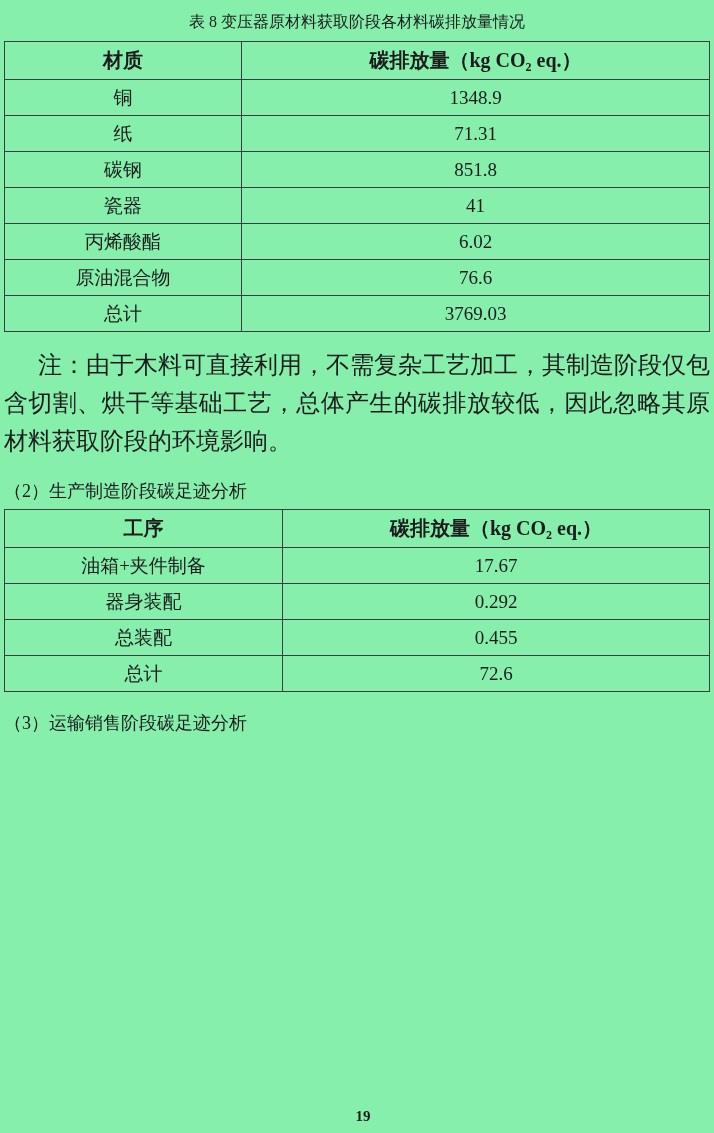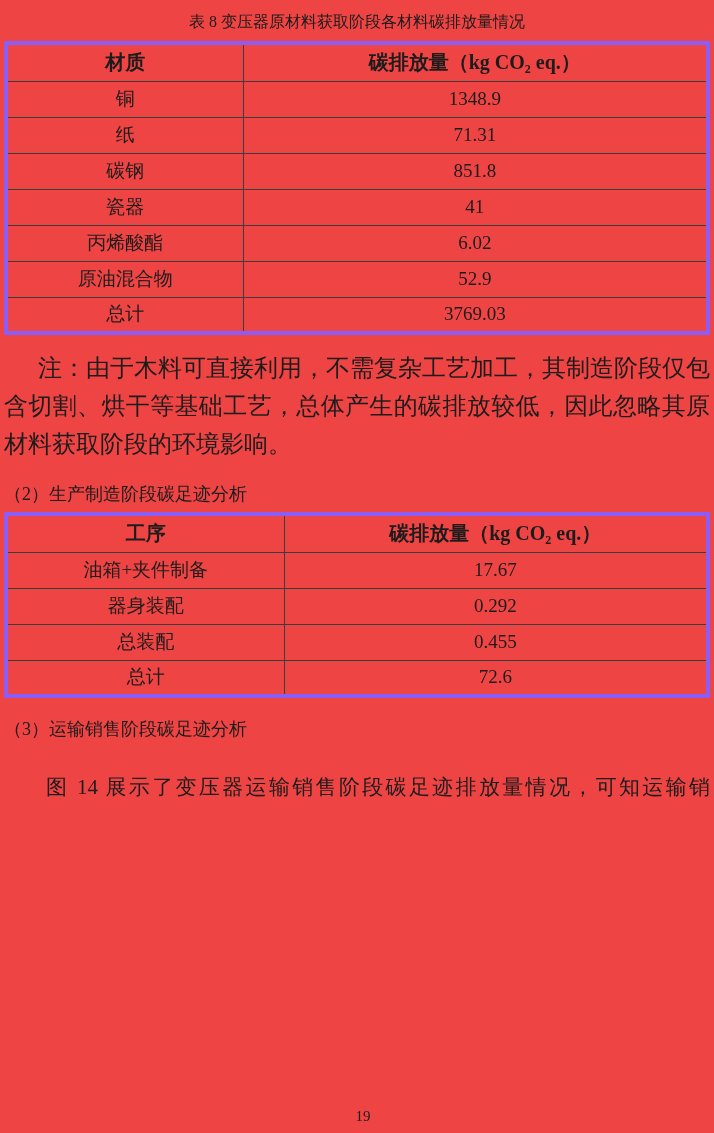--- a/index.html
+++ b/index.html
@@ -13,34 +13,34 @@
     font-family: "Liberation Serif", "DejaVu Serif", serif;
     color: #1c1c1c;
   }
   .page {
     position: relative;
     width: 714px;
     height: 1133px;
     box-sizing: border-box;
     padding: 0 4px;
     overflow: hidden;
-    background: #ef4444;
+    background: #86efac;
   }
   .caption {
     margin: 10px 0 0 0;
     text-align: center;
     font-size: 16px;
     line-height: 24px;
   }
   .caption.second { margin-top: 26px; }
   table.doc-table {
     border-collapse: collapse;
     width: 706px;
     margin: 7px auto 0 auto;
-    border: 4px solid #8b5cf6;
+    border: 1px solid #8b5cf6;
     table-layout: fixed;
   }
   table.doc-table th, table.doc-table td {
     border: 1px solid #3d3d3d;
     text-align: center;
     vertical-align: middle;
     padding: 0 4px;
     box-sizing: border-box;
   }
   table.doc-table th {
@@ -87,21 +87,21 @@
     margin-top: 21px;
     text-align-last: justify;
   }
   .pagenum {
     position: absolute;
     left: 12px;
     right: 0;
     top: 1108px;
     text-align: center;
     font-size: 15px;
-    font-weight: normal;
+    font-weight: bold;
   }
 </style>
 </head>
 <body>
 
 <div class="page">
 
   <div class="caption">表 8 变压器原材料获取阶段各材料碳排放量情况</div>
 
   <table class="doc-table t8">
@@ -131,21 +131,21 @@
       <tr>
         <td>瓷器</td>
         <td>41</td>
       </tr>
       <tr>
         <td>丙烯酸酯</td>
         <td>6.02</td>
       </tr>
       <tr>
         <td>原油混合物</td>
-        <td>52.9</td>
+        <td>76.6</td>
       </tr>
       <tr>
         <td class="bold-label">总计</td>
         <td>3769.03</td>
       </tr>
     </tbody>
   </table>
 
   <p class="note">注：由于木料可直接利用，不需复杂工艺加工，其制造阶段仅包含切割、烘干等基础工艺，总体产生的碳排放较低，因此忽略其原材料获取阶段的环境影响。</p>
 
@@ -179,17 +179,16 @@
       </tr>
       <tr>
         <td class="bold-label">总计</td>
         <td>72.6</td>
       </tr>
     </tbody>
   </table>
 
   <h3 class="heading">（3）运输销售阶段碳足迹分析</h3>
 
-  <p class="para stretch"><span>图 14 展示了变压器运输销售阶段碳足迹排放量情况，可知运输销</span></p>
 
   <div class="pagenum">19</div>
 
 </div>
 
 </body></html>

